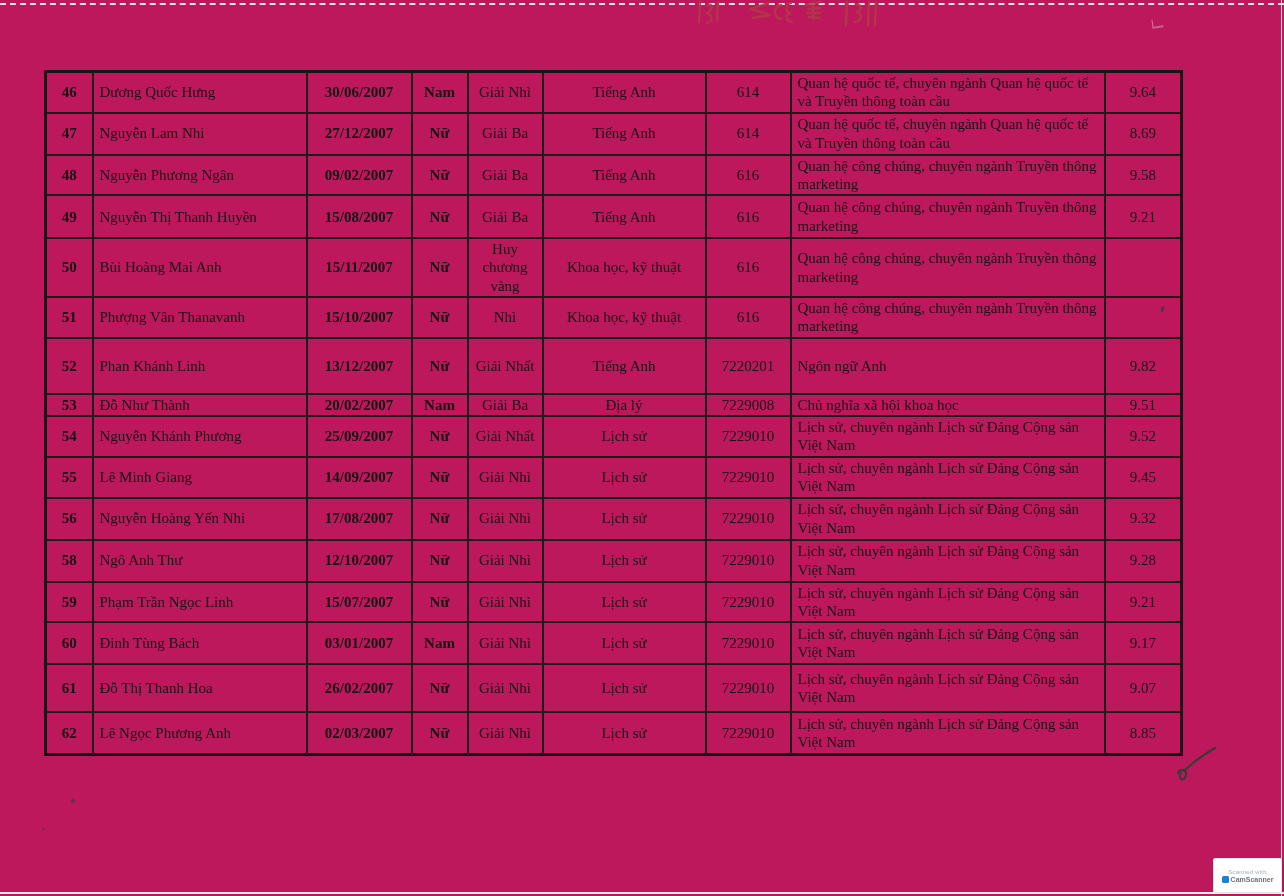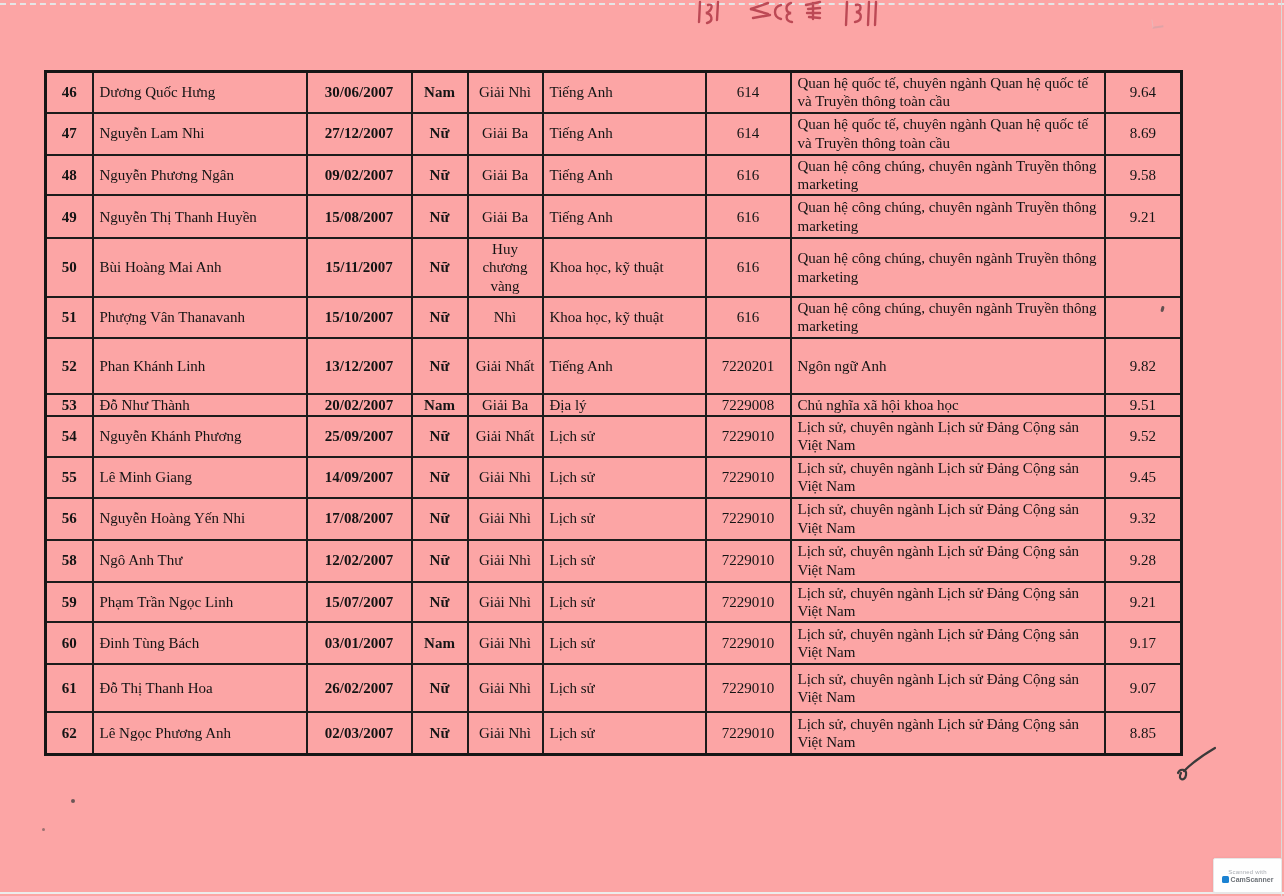--- a/index.html
+++ b/index.html
@@ -1,19 +1,19 @@
 <!DOCTYPE html>
 <html lang="vi"><head>
 <meta charset="utf-8">
 <style>
   html,body{margin:0;padding:0;}
   .page{
     position:relative;
     width:1284px;height:896px;
-    background:#fca5a5;
+    background:#be185d;
     overflow:hidden;
     font-family:"Liberation Serif","DejaVu Serif",serif;
     color:#141414;
   }
   
   .edge-top{position:absolute;left:0;top:3px;width:100%;height:0;
     border-top:2px dashed #e6e6e6;}
   .edge-right{position:absolute;right:2px;top:0;width:1px;height:100%;background:#d9d9d9;}
   .edge-bottom{position:absolute;left:0;bottom:2px;width:100%;height:2px;background:#ececec;}
 
@@ -36,21 +36,21 @@
     font-size:15px;
     line-height:1.22;
     vertical-align:middle;
     overflow:hidden;
   }
   .c-no{width:47px;text-align:center;font-weight:bold;}
   .c-name{width:214px;text-align:left;padding-left:7px;}
   .c-dob{width:105px;text-align:center;font-weight:bold;}
   .c-gender{width:56px;text-align:center;font-weight:bold;}
   .c-award{width:75px;text-align:center;padding:1px 7px;line-height:1.15;}
-  .c-subject{width:163px;text-align:left;}
+  .c-subject{width:163px;text-align:center;}
   .c-code{width:85px;text-align:center;}
   .c-major{width:314px;text-align:left;padding-left:8px;}
   .c-score{width:77px;text-align:center;}
 
   
   .speck{position:absolute;background:#3c3c3c;border-radius:50%;}
   .speck-a{left:71px;top:799px;width:4px;height:4px;opacity:.75;}
   .speck-b{left:42px;top:828px;width:3px;height:3px;opacity:.5;}
   .speck-c{left:1161px;top:306px;width:3px;height:6px;border-radius:2px;transform:rotate(14deg);opacity:.8;}
 
@@ -231,21 +231,21 @@
       <td class="c-gender">Nữ</td>
       <td class="c-award">Giải Nhì</td>
       <td class="c-subject">Lịch sử</td>
       <td class="c-code">7229010</td>
       <td class="c-major">Lịch sử, chuyên ngành Lịch sử Đảng Cộng sản Việt Nam</td>
       <td class="c-score">9.32</td>
     </tr>
         <tr style="height: 42px;">
       <td class="c-no">58</td>
       <td class="c-name">Ngô Anh Thư</td>
-      <td class="c-dob">12/02/2007</td>
+      <td class="c-dob">12/10/2007</td>
       <td class="c-gender">Nữ</td>
       <td class="c-award">Giải Nhì</td>
       <td class="c-subject">Lịch sử</td>
       <td class="c-code">7229010</td>
       <td class="c-major">Lịch sử, chuyên ngành Lịch sử Đảng Cộng sản Việt Nam</td>
       <td class="c-score">9.28</td>
     </tr>
         <tr style="height: 32px;">
       <td class="c-no">59</td>
       <td class="c-name">Phạm Trần Ngọc Linh</td>

